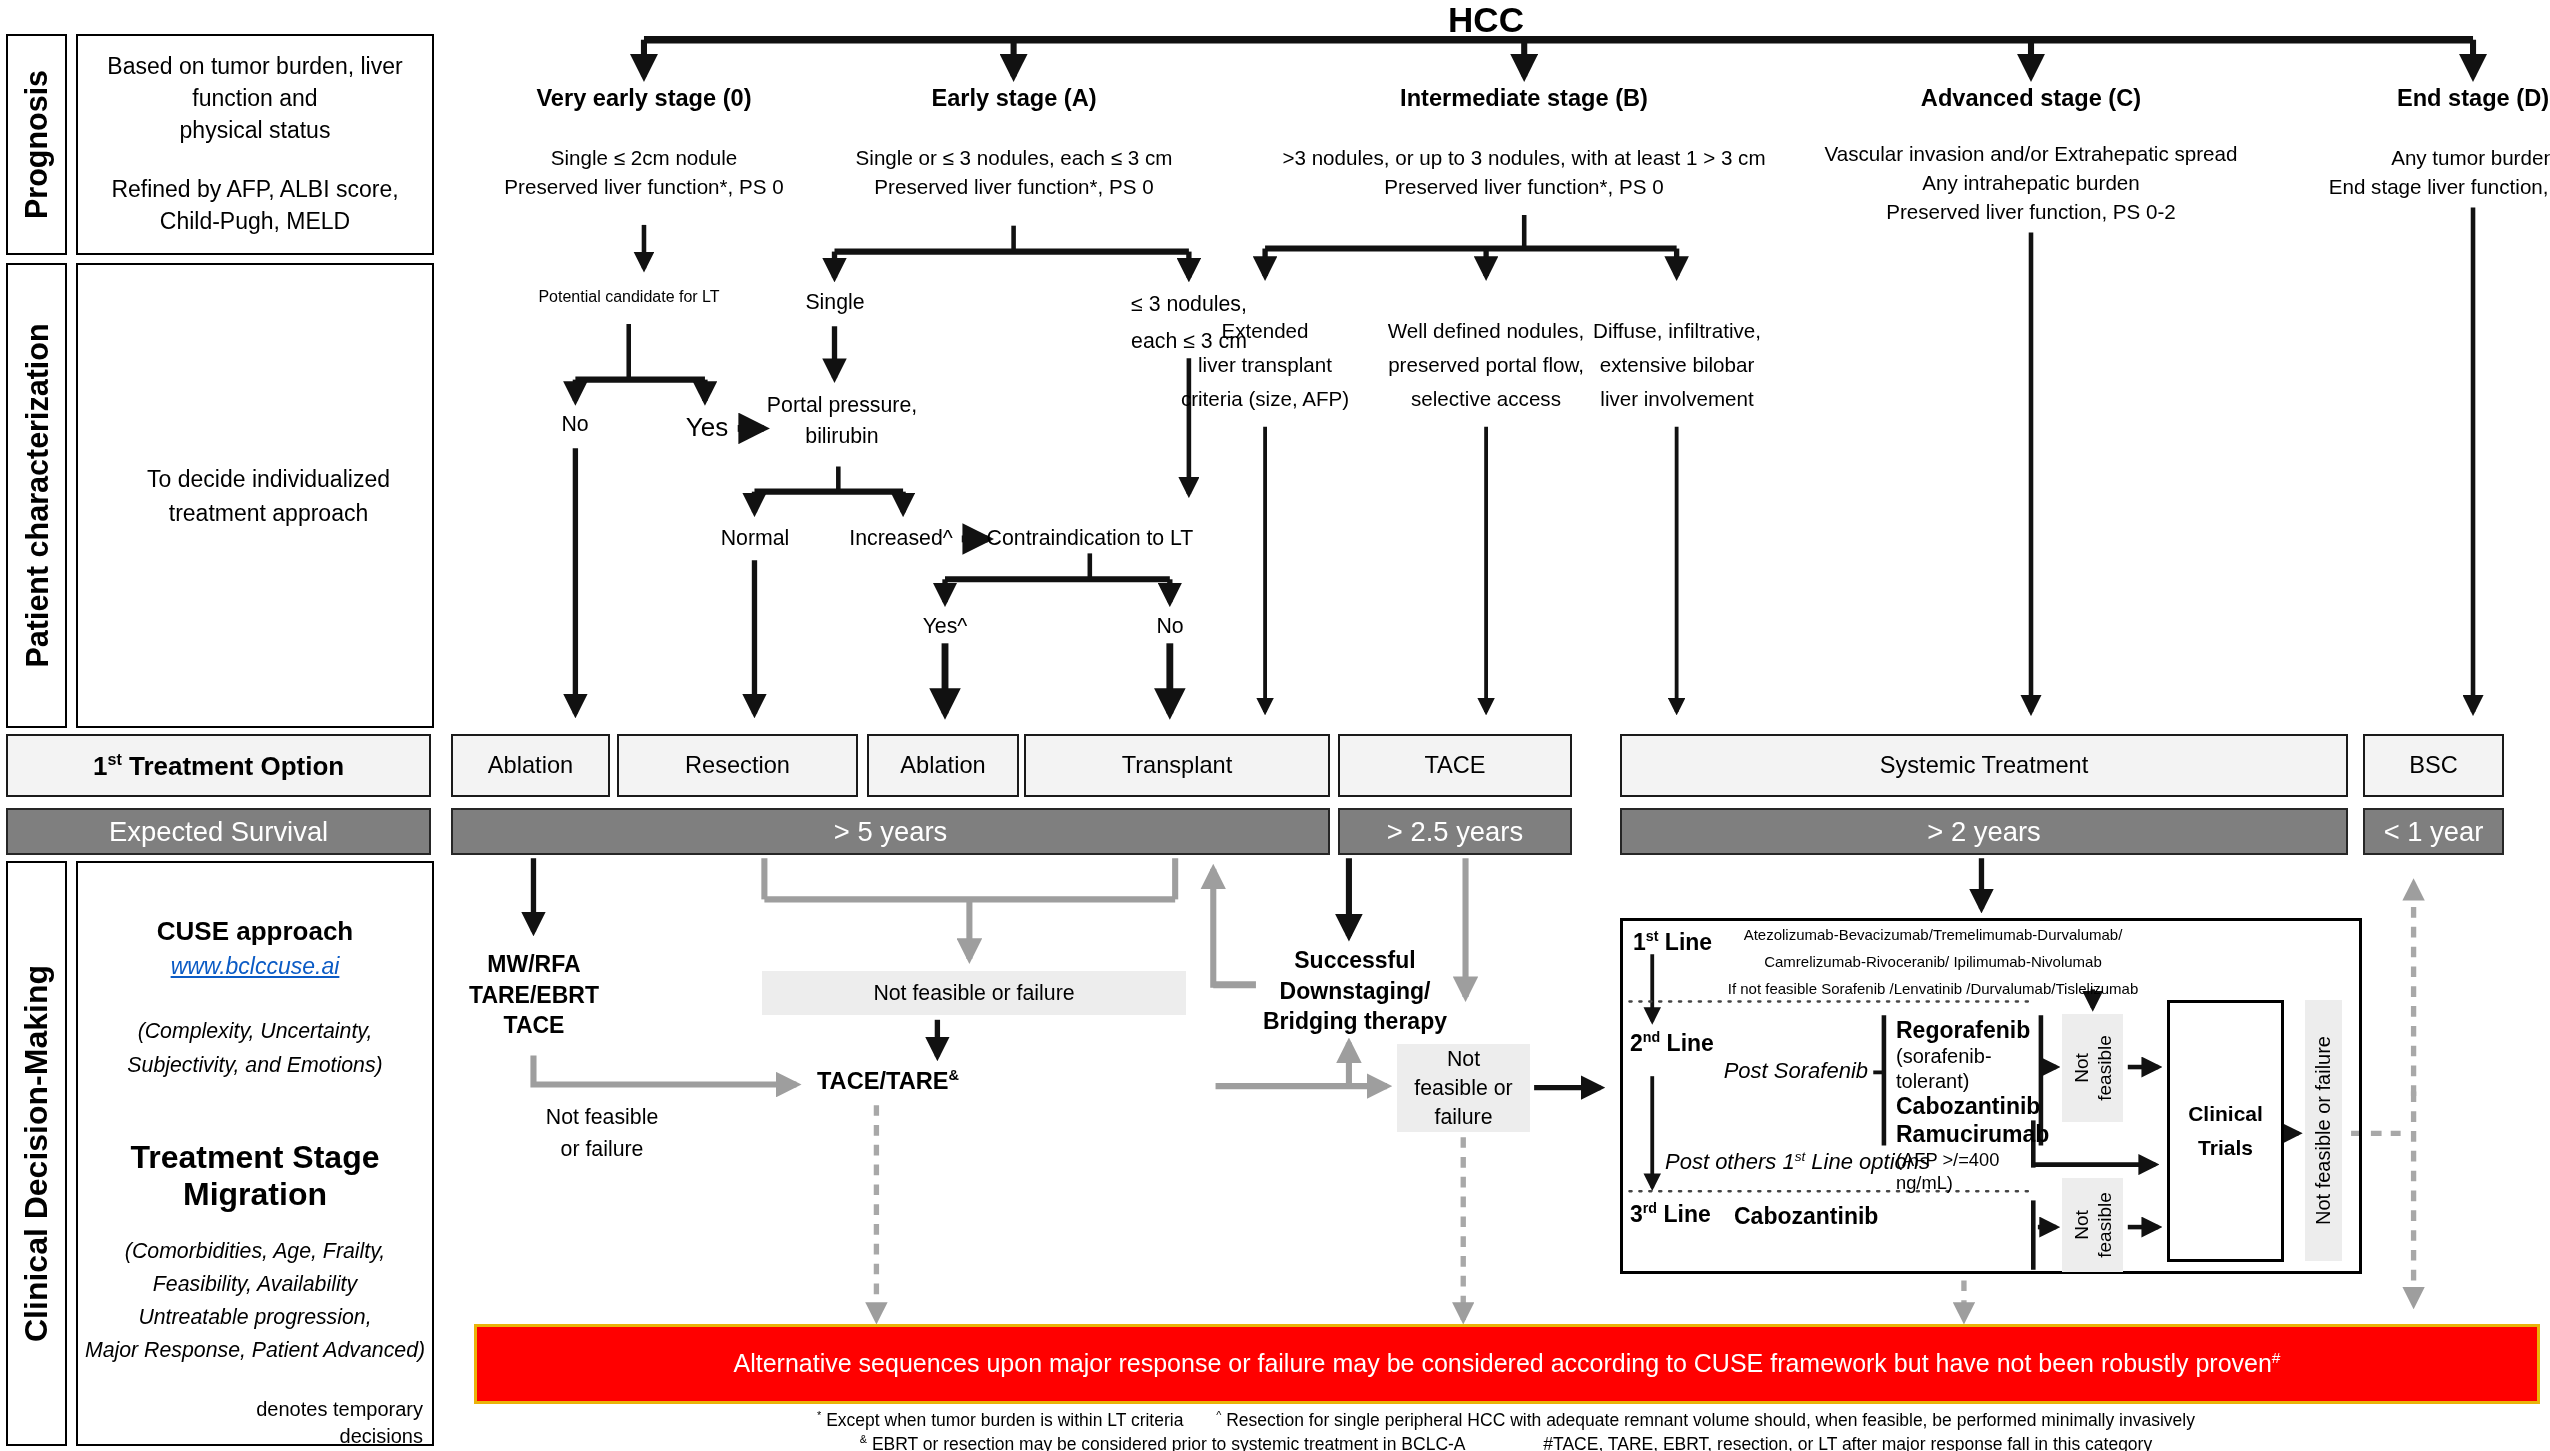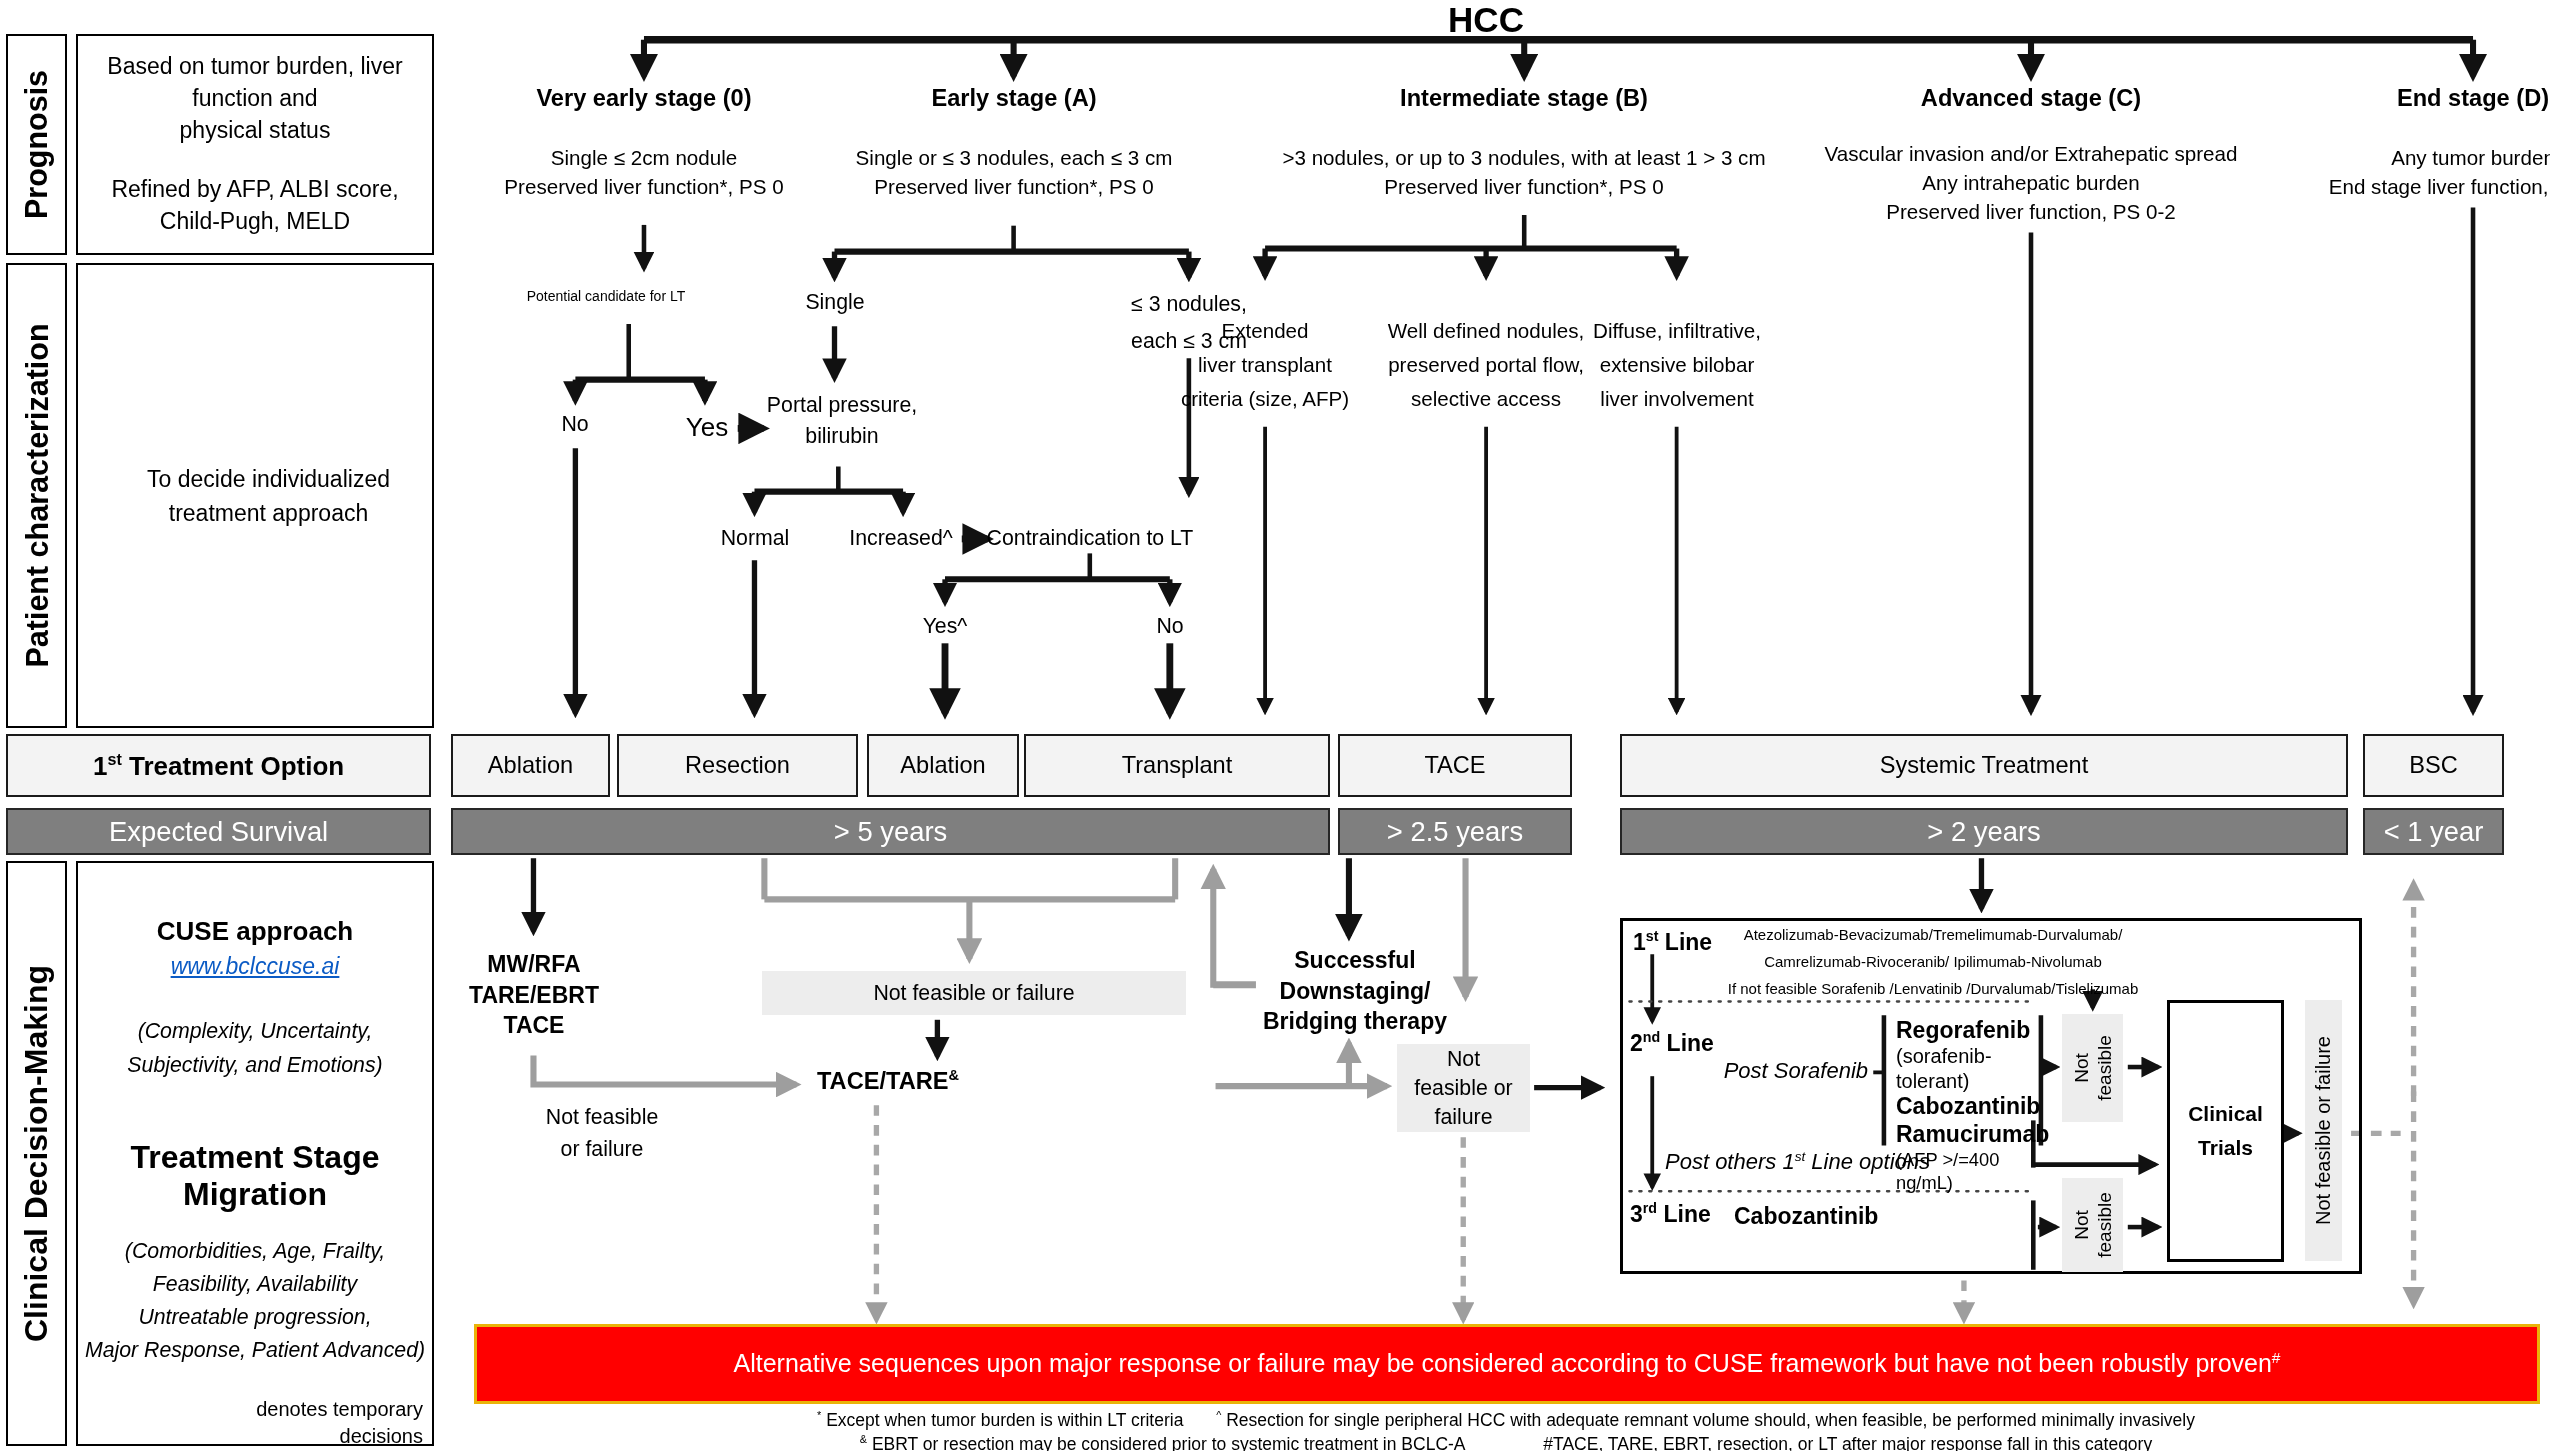--- a/index.html
+++ b/index.html
@@ -184,21 +184,21 @@
     <span>Vascular invasion and/or Extrahepatic spread</span>
     <span>Any  intrahepatic burden</span>
     <span>Preserved liver function, PS 0-2</span>
   </div>
   <div class="abs cx c z b" style="left:2473px;top:85px;width:274px;font-size:23.6px;">End stage (D)</div>
   <div class="abs cx c z lines" style="left:2473px;top:143px;width:366px;font-size:20.6px;line-height:29px;">
     <span>Any tumor burden</span>
     <span>End stage liver function, PS 3-4</span>
   </div>
 
-  <div class="abs cx c z" style="left:606px;top:288px;width:290px;font-size:14px;">Potential candidate for LT</div>
+  <div class="abs cx c z" style="left:629px;top:288px;width:290px;font-size:16px;">Potential candidate for LT</div>
   <div class="abs cx c z" style="left:575px;top:412px;font-size:21.3px;">No</div>
   <div class="abs cx c z" style="left:707px;top:412px;font-size:26px;">Yes</div>
   <div class="abs cx c z lines" style="left:842px;top:390px;width:213px;font-size:21.3px;line-height:30.5px;">
     <span>Portal pressure,</span>
     <span>bilirubin</span>
   </div>
   <div class="abs cx c z" style="left:755px;top:526px;font-size:21.3px;">Normal</div>
   <div class="abs cx c z" style="left:901px;top:526px;font-size:21.3px;">Increased^</div>
   <div class="abs cx c z" style="left:1090px;top:526px;width:259px;font-size:21.3px;">Contraindication to LT</div>
   <div class="abs cx c z" style="left:945px;top:614px;font-size:21.3px;">Yes^</div>

